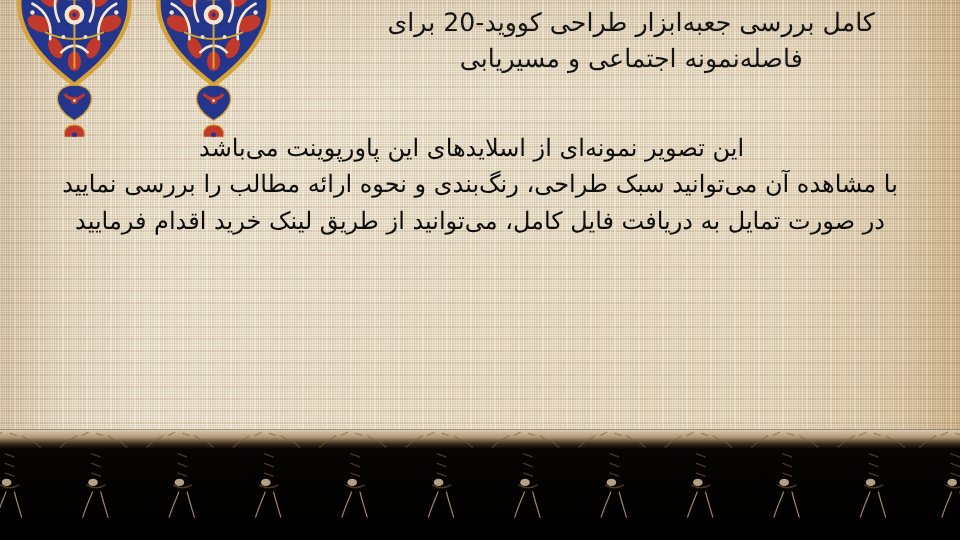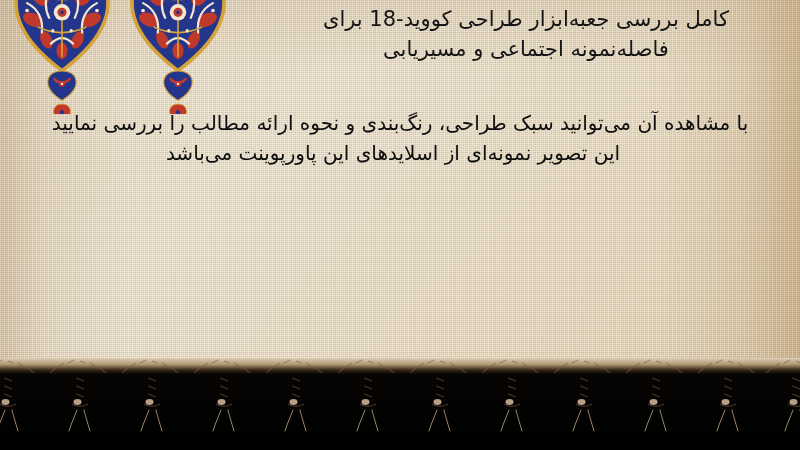--- a/index.html
+++ b/index.html
@@ -226,27 +226,28 @@
       <g>
         <use href="#pendant" x="0" y="0" transform="translate(168,62) scale(0.92)"></use>
         <use href="#drop" x="0" y="0" transform="translate(168,128) scale(0.92)"></use>
       </g>
     </svg>
   </div>
 
   <div class="text-layer">
 
     <div class="title">
-      <span class="tline">کامل بررسی جعبه‌ابزار طراحی کووید-18 برای</span>
+      <span class="tline">کامل بررسی جعبه‌ابزار طراحی کووید-20 برای</span>
       <span class="tline">فاصله‌نمونه اجتماعی و مسیریابی</span>
     </div>
 
     <div class="body-text">
+      <span class="bline l1">این تصویر نمونه‌ای از اسلایدهای این پاورپوینت می‌باشد</span>
       <span class="bline l2">با مشاهده آن می‌توانید سبک طراحی، رنگ‌بندی و نحوه ارائه مطالب را بررسی نمایید</span>
-      <span class="bline l1">این تصویر نمونه‌ای از اسلایدهای این پاورپوینت می‌باشد</span>
+      <span class="bline l3">در صورت تمایل به دریافت فایل کامل، می‌توانید از طریق لینک خرید اقدام فرمایید</span>
     </div>
 
   </div>
 
   <div class="fringe-band">
     <div class="fringe-top-fade"></div>
     <svg class="fringe-svg" width="800" height="92" viewBox="0 0 800 92" xmlns="http://www.w3.org/2000/svg">
       <defs>
         <linearGradient id="knotGrad" x1="0" y1="0" x2="0" y2="1">
           <parameter name="offset">0%"   stop-color="#e6c8a0"/&gt;

